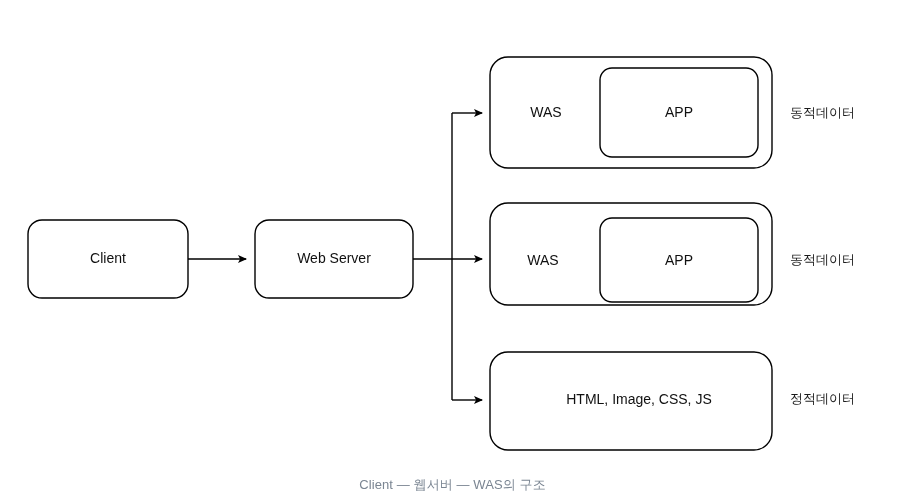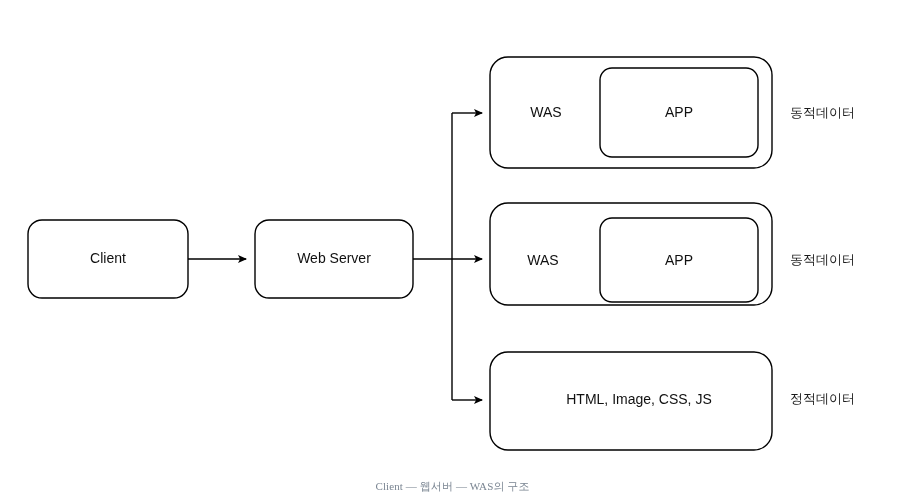--- a/index.html
+++ b/index.html
@@ -55,22 +55,22 @@
     fill: #1a1a1a;
     text-anchor: start;
     dominant-baseline: middle;
   }
   .caption-text {
     position: absolute;
     left: 0;
     right: 0;
     bottom: 8px;
     text-align: center;
-    font-family: Liberation Serif, serif;
-    font-size: 11px;
+    font-family: Liberation Sans, sans-serif;
+    font-size: 13px;
     color: #7a8592;
     letter-spacing: 0.1px;
   }
 </style>
 </head>
 <body>
 
 <div id="diagram-root" style="background: rgb(255, 255, 255);">
 
   <svg class="diagram-canvas" viewBox="0 0 905 502">

